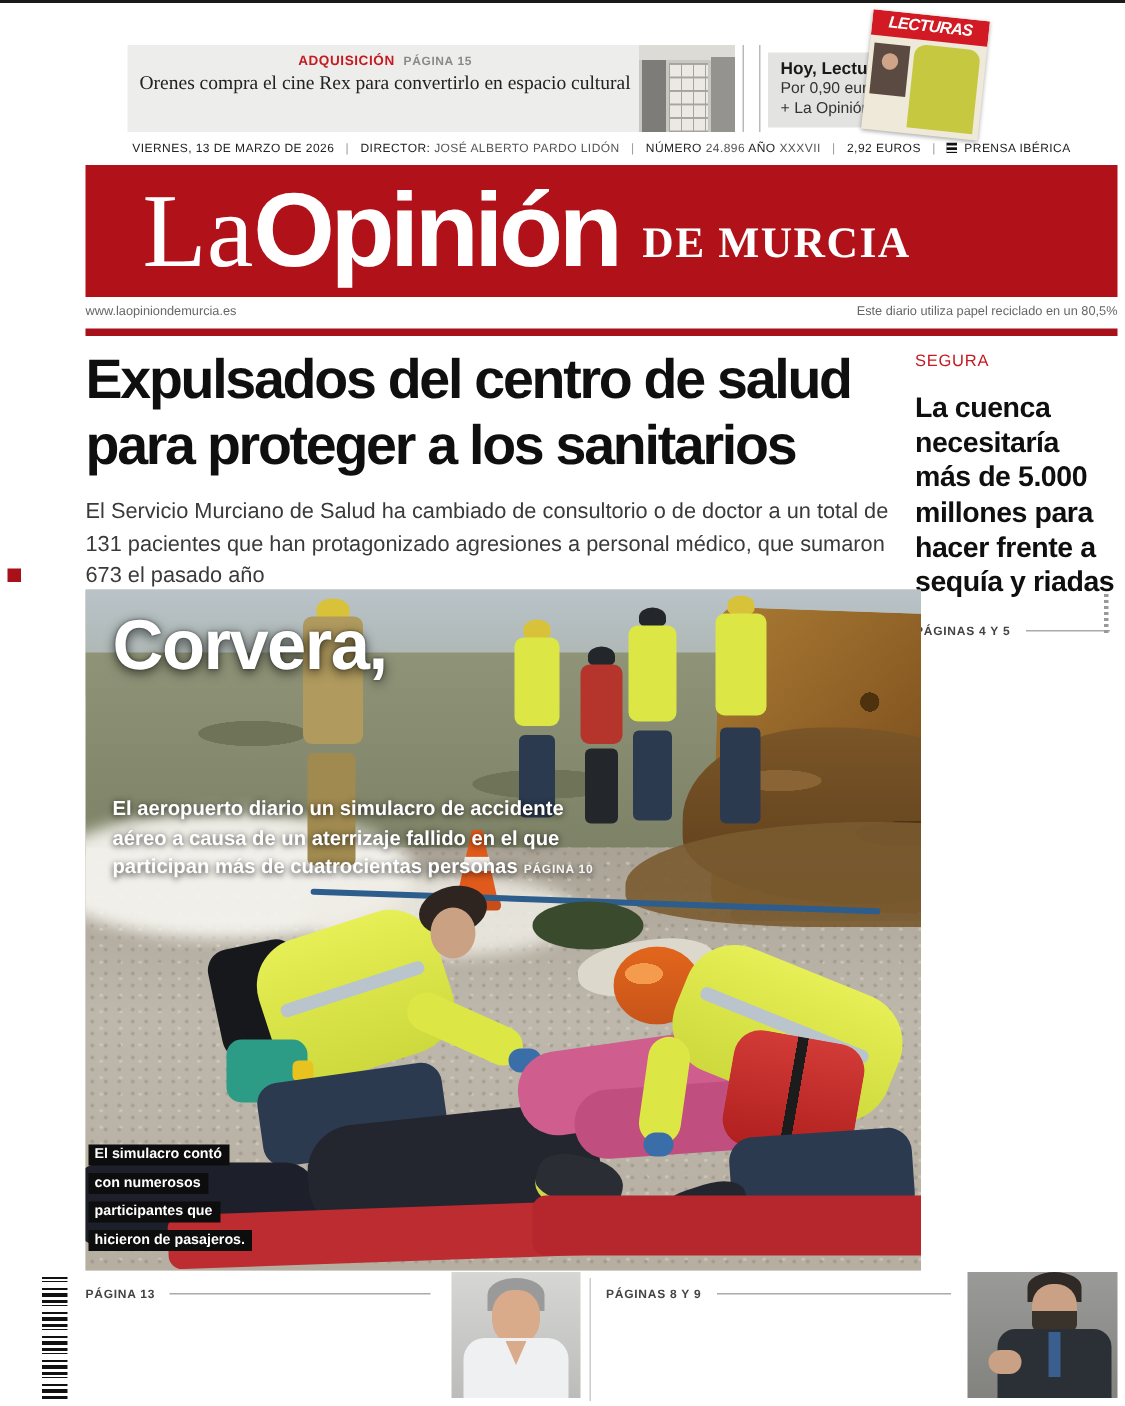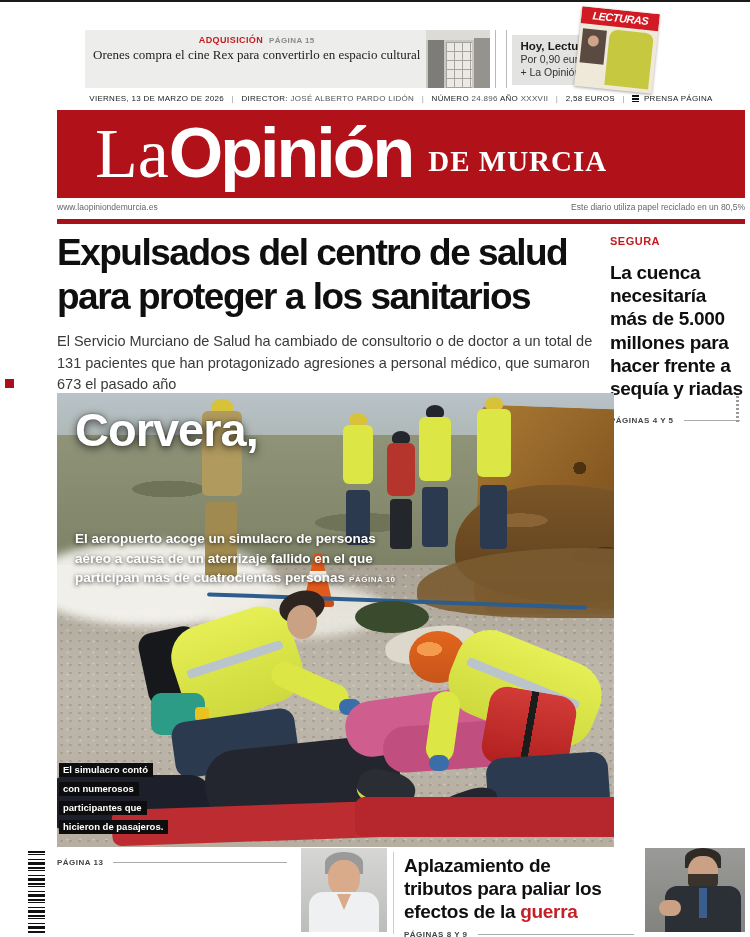--- a/index.html
+++ b/index.html
@@ -72,21 +72,21 @@
   .lead{position:absolute;left:57px;top:229px;width:552px;}
   .lead h1{margin:0;font-size:37px;font-weight:800;letter-spacing:-1.5px;line-height:1.2;color:#0f0f0f;white-space:nowrap;}
   .standfirst{margin-top:11px;width:555px;font-size:14.5px;line-height:1.5;color:#3a3a3a;}
   .pgrow{display:flex;align-items:center;margin-top:12px;justify-content:center;}
   .pglabel{font-size:8px;font-weight:bold;color:#444;letter-spacing:.5px;flex:none;}
   .pgline{flex:1;border-top:1px solid #aaa;margin-left:10px;}
   .lead .pgrow{width:545px;}
 
   
   .side{position:absolute;left:610px;top:233px;width:135px;}
-  .side-kicker{font-size:11px;font-weight:bold;color:#c41b22;letter-spacing:.5px;}
+  .side-kicker{font-size:11px;font-weight:normal;color:#c41b22;letter-spacing:.5px;}
   .side h2{margin:14px 0 0 0;font-size:19px;font-weight:800;line-height:1.22;color:#0f0f0f;letter-spacing:-.3px;}
   .side .pgrow{margin-top:16px;width:130px;}
   .redsq{position:absolute;left:5px;top:377px;width:9px;height:9px;background:#a8111a;}
 
   
   .photo{position:absolute;left:57px;top:391px;width:557px;height:454px;background:#b7b0a4;overflow:hidden;}
   .ph-sky{position:absolute;left:0;top:0;width:100%;height:70px;background:linear-gradient(#b9c3c9,#a9b2a9);}
   .ph-field{position:absolute;left:0;top:42px;width:100%;height:135px;
             background:linear-gradient(#8f9478,#7d8266);
             background-image:radial-gradient(ellipse 60px 14px at 20% 40%,#6f7458 60%,transparent 61%),
@@ -270,24 +270,24 @@
     <span class="b">VIERNES, 13 DE MARZO DE 2026</span>
     <span class="sep">|</span>
     <span class="b">DIRECTOR:</span>
     <span>JOSÉ ALBERTO PARDO LIDÓN</span>
     <span class="sep">|</span>
     <span class="b">NÚMERO</span>
     <span>24.896</span>
     <span class="b">AÑO</span>
     <span>XXXVII</span>
     <span class="sep">|</span>
-    <span class="b">2,58 EUROS</span>
+    <span class="b">2,92 EUROS</span>
     <span class="sep">|</span>
     <span class="pi-icon"></span>
-    <span class="b">PRENSA PÁGINA</span>
+    <span class="b">PRENSA IBÉRICA</span>
   </div>
 
   <div class="masthead">
     <span class="mh-la">La</span><span class="mh-op">Opinión</span><span class="mh-dm">DE MURCIA</span>
   </div>
   <div class="subbar">
     <span>www.laopiniondemurcia.es</span>
     <span>Este diario utiliza papel reciclado en un 80,5%</span>
   </div>
   <div class="redrule"></div>
@@ -391,21 +391,21 @@
     <div class="victimR-torso"></div>
     <div class="victimR-arm1"></div>
     <div class="victimR-arm2"></div>
     <div class="victimR-legs"></div>
     <div class="victimR-shoe"></div>
 
     <div class="ph-head">
       <div>Corvera,</div>
     </div>
     <div class="ph-sub">
-      <div>El aeropuerto acoge un simulacro de personas</div>
+      <div>El aeropuerto diario un simulacro de accidente</div>
       <div>aéreo a causa de un aterrizaje fallido en el que</div>
       <div><span>participan más de cuatrocientas personas</span><span class="pg">PÁGINA 10</span></div>
     </div>
     <div class="caption">
       <div><span>El simulacro contó</span></div>
       <div><span>con numerosos</span></div>
       <div><span>participantes que</span></div>
       <div><span>hicieron de pasajeros.</span></div>
     </div>
   </div>
@@ -422,25 +422,20 @@
       <div class="p1-hair"></div>
       <div class="p1-face"></div>
       <div class="p1-shirt"></div>
       <div class="p1-collar"></div>
     </div>
   </div>
 
   <div class="bdiv"></div>
 
   <div class="bstory bright">
-    <h3>
-      <span>Aplazamiento de</span><br>
-      <span>tributos para paliar los</span><br>
-      <span>efectos de la </span><span class="red">guerra</span>
-    </h3>
     <div class="pgrow">
       <span class="pglabel">PÁGINAS 8 Y 9</span>
       <span class="pgline"></span>
     </div>
     <div class="portrait p2">
       <div class="p2-hair"></div>
       <div class="p2-face"></div>
       <div class="p2-beard"></div>
       <div class="p2-suit"></div>
       <div class="p2-tie"></div>

